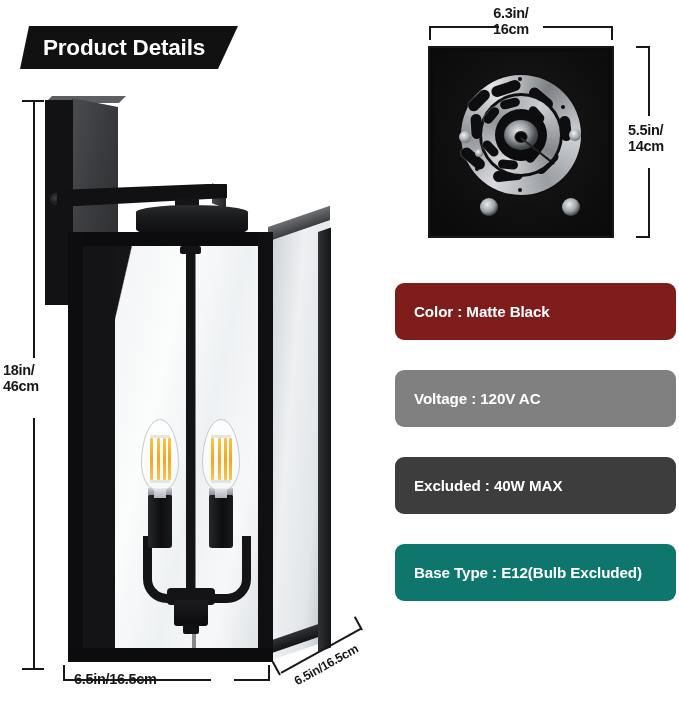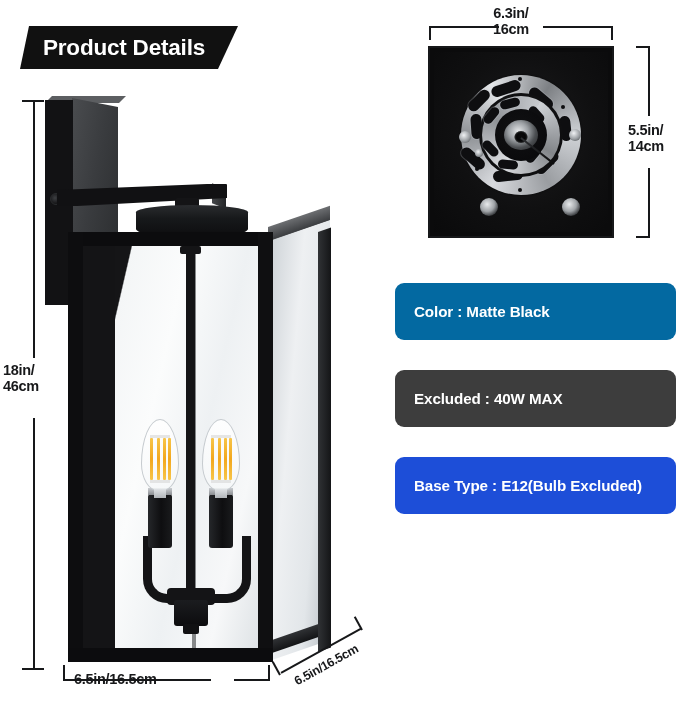--- a/index.html
+++ b/index.html
@@ -393,22 +393,25 @@
 16cm</div>
 
 <div class="dimline" style="left:648px;top:46px;width:1.8px;height:70px;"></div>
 <div class="dimline" style="left:648px;top:168px;width:1.8px;height:70px;"></div>
 <div class="dimline" style="left:636px;top:46px;width:14px;height:1.8px;"></div>
 <div class="dimline" style="left:636px;top:236px;width:14px;height:1.8px;"></div>
 <div class="dimtext" style="left: 628px; top: 122px; color: rgb(23, 24, 26);">5.5in/
 14cm</div>
 
 <div id="cards">
-  <div class="card" style="background: #0369a1;">
+  <div class="card" style="background: #7f1d1d;">
     <span class="lbl">Color : Matte Black</span>
+  </div>
+  <div class="card" style="background: rgb(128, 128, 128);">
+    <span class="lbl">Voltage : 120V AC</span>
   </div>
   <div class="card" style="background: rgb(61, 61, 61);">
     <span class="lbl">Excluded : 40W MAX</span>
   </div>
-  <div class="card" style="background: #1d4ed8;">
+  <div class="card" style="background: #0f766e;">
     <span class="lbl">Base Type : E12(Bulb Excluded)</span>
   </div>
 </div>
 
 </body></html>

